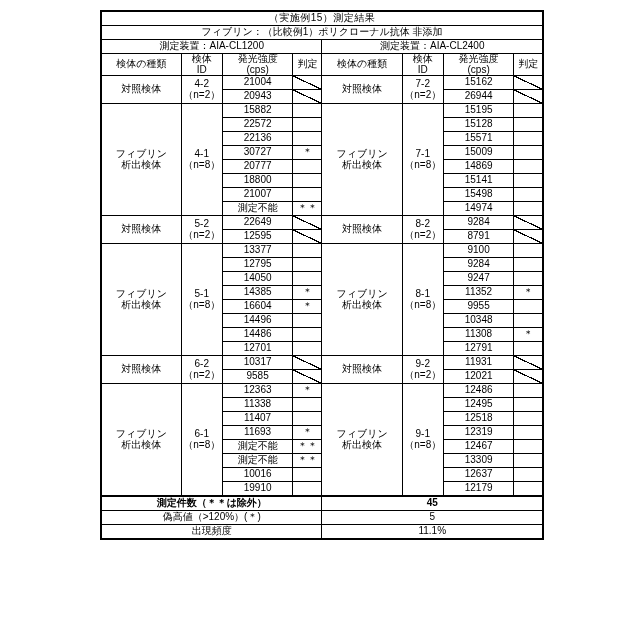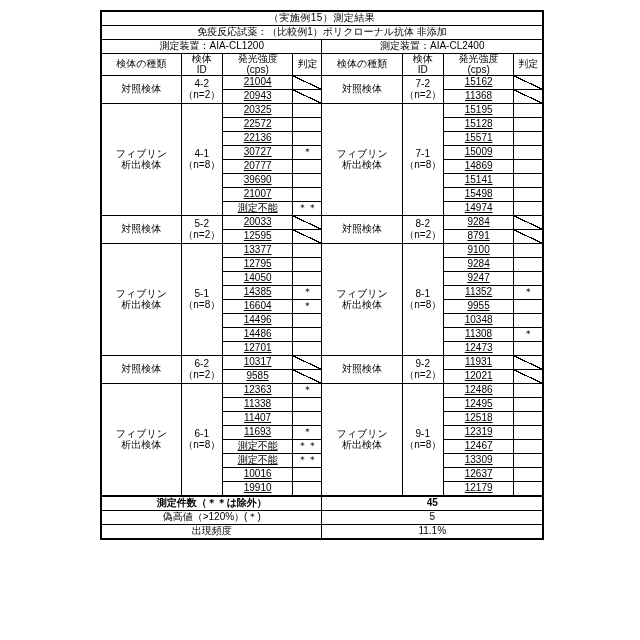--- a/index.html
+++ b/index.html
@@ -44,21 +44,21 @@
     font-size:10px;
     height:18px;
   }
   .hdr{
     font-size:9px;
     height:26px;
     line-height:1.15;
   }
   .kind{font-size:9.5px;line-height:1.2;}
   .id{font-size:9.5px;line-height:1.2;}
-  .val{font-size:10px;text-decoration:underline;}
+  .val{font-size:10px;}
   .jud{font-size:9px;}
   .small{font-size:9px;}
   .sum-label{font-size:10.5px;height:22px;}
   .sum-val{font-size:11px;height:22px;}
   .thickline{border-top:2px solid #000 !important;font-weight:bold;}
   .diag{
     position:relative;
     overflow:hidden;
   }
   .diag::after{
@@ -82,21 +82,21 @@
       <col style="width:66px">
       <col style="width:34px">
       <col style="width:58px">
       <col style="width:24px">
     </colgroup>
     <tbody>
       <tr>
         <td class="title" colspan="8">（実施例15）測定結果</td>
       </tr>
       <tr>
-        <td class="subtitle" colspan="8">免疫反応試薬：（比較例1）ポリクローナル抗体 非添加</td>
+        <td class="subtitle" colspan="8">フィブリン：（比較例1）ポリクローナル抗体 非添加</td>
       </tr>
       <tr>
         <td class="device" colspan="4">測定装置：AIA-CL1200</td>
         <td class="device" colspan="4">測定装置：AIA-CL2400</td>
       </tr>
       <tr>
         <td class="hdr">検体の種類</td>
         <td class="hdr">
           <div>検体</div>
           <div>ID</div>
@@ -130,33 +130,33 @@
           <td class="id" rowspan="2">
             <div>7-2</div>
             <div>（n=2）</div>
           </td>
           <td class="val">15162</td>
           <td class="jud diag"></td>
         </tr>
         <tr>
           <td class="val">20943</td>
           <td class="jud diag"></td>
-          <td class="val">11368</td>
+          <td class="val">26944</td>
           <td class="jud diag"></td>
         </tr>
         <tr>
           <td class="kind" rowspan="8">
             <div>フィブリン</div>
             <div>析出検体</div>
           </td>
           <td class="id" rowspan="8">
             <div>4-1</div>
             <div>（n=8）</div>
           </td>
-          <td class="val">20325</td>
+          <td class="val">15882</td>
           <td class="jud"></td>
           <td class="kind" rowspan="8">
             <div>フィブリン</div>
             <div>析出検体</div>
           </td>
           <td class="id" rowspan="8">
             <div>7-1</div>
             <div>（n=8）</div>
           </td>
           <td class="val">15195</td>
@@ -180,21 +180,21 @@
           <td class="val">15009</td>
           <td class="jud"></td>
         </tr>
         <tr>
           <td class="val">20777</td>
           <td class="jud"></td>
           <td class="val">14869</td>
           <td class="jud"></td>
         </tr>
         <tr>
-          <td class="val">39690</td>
+          <td class="val">18800</td>
           <td class="jud"></td>
           <td class="val">15141</td>
           <td class="jud"></td>
         </tr>
         <tr>
           <td class="val">21007</td>
           <td class="jud"></td>
           <td class="val">15498</td>
           <td class="jud"></td>
         </tr>
@@ -203,21 +203,21 @@
           <td class="jud">＊＊</td>
           <td class="val">14974</td>
           <td class="jud"></td>
         </tr>
         <tr>
           <td class="kind" rowspan="2">対照検体</td>
           <td class="id" rowspan="2">
             <div>5-2</div>
             <div>（n=2）</div>
           </td>
-          <td class="val">20033</td>
+          <td class="val">22649</td>
           <td class="jud diag"></td>
           <td class="kind" rowspan="2">対照検体</td>
           <td class="id" rowspan="2">
             <div>8-2</div>
             <div>（n=2）</div>
           </td>
           <td class="val">9284</td>
           <td class="jud diag"></td>
         </tr>
         <tr>
@@ -280,21 +280,21 @@
         </tr>
         <tr>
           <td class="val">14486</td>
           <td class="jud"></td>
           <td class="val">11308</td>
           <td class="jud">＊</td>
         </tr>
         <tr>
           <td class="val">12701</td>
           <td class="jud"></td>
-          <td class="val">12473</td>
+          <td class="val">12791</td>
           <td class="jud"></td>
         </tr>
         <tr>
           <td class="kind" rowspan="2">対照検体</td>
           <td class="id" rowspan="2">
             <div>6-2</div>
             <div>（n=2）</div>
           </td>
           <td class="val">10317</td>
           <td class="jud diag"></td>

